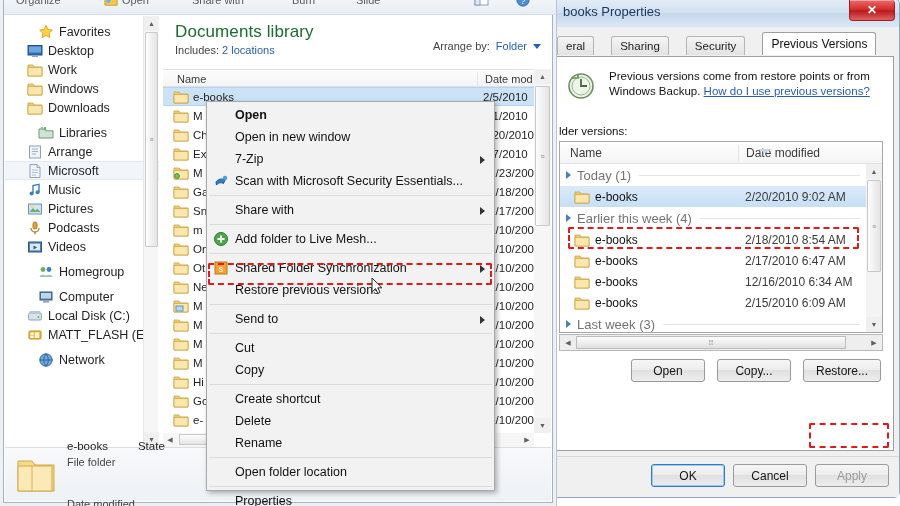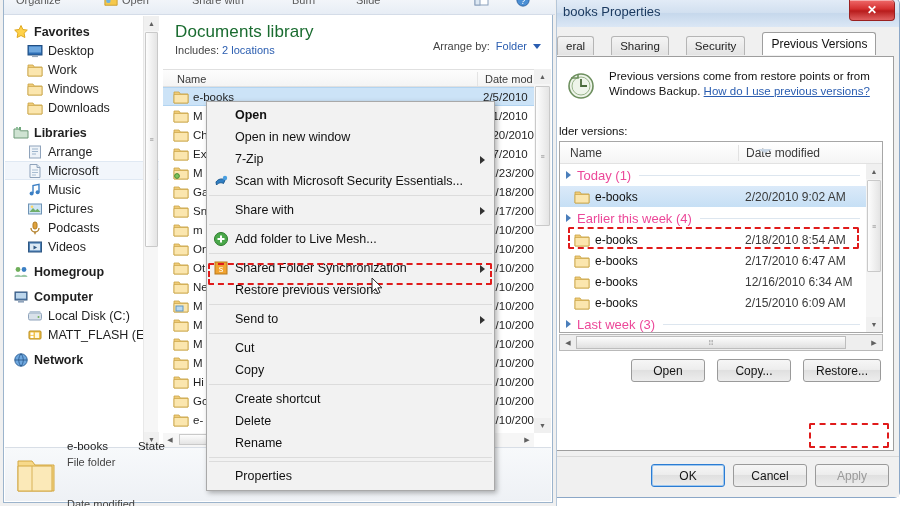--- a/index.html
+++ b/index.html
@@ -37,21 +37,21 @@
   
   .navpane {
     position:absolute; left:1px; top:16px; width:160px; bottom:55px;
     background:#ffffff; overflow:hidden;
   }
   .nav-group { margin-top:6px; }
   .nav-row {
     display:flex; align-items:center; height:19px; padding-left:8px;
     font-size:12.5px; color:#1f1f1f; white-space:nowrap;
   }
-  .nav-row.header { padding-left:8px; font-weight:bold; }
+  .nav-row.header { padding-left:8px; font-weight:normal;margin-left:25px; }
   .nav-row.child { padding-left:22px; }
   .nav-row.sel { background:#f2f6fb; border-top:1px solid #e0e9f3; border-bottom:1px solid #e0e9f3;}
   .nav-ico { width:16px; height:16px; margin-right:5px; flex:0 0 16px; position:relative;}
   .nav-txt { overflow:hidden; }
 
   
   .nav-sb {
     position:absolute; left:139px; top:16px; width:15px; bottom:55px;
     background:#f6f6f6; border-left:1px solid #e8e8e8;
   }
@@ -212,21 +212,21 @@
     position:absolute; left:0; right:0; top:0; height:22px;
     background:linear-gradient(to bottom,#ffffff,#f4f4f4);
     border-bottom:1px solid #e2e2e2; font-size:12px; color:#3b3b3b;
   }
   .pl-h-name { position:absolute; left:10px; top:4px; }
   .pl-h-date { position:absolute; left:186px; top:4px; }
   .pl-h-sep  { position:absolute; left:178px; top:3px; width:1px; height:16px; background:#e2e2e2;}
   .pl-sortmark { position:absolute; left:198px; top:0px; width:14px; height:3px; }
 
   .pl-rows { position:absolute; left:0; right:16px; top:22px; bottom:0; overflow:hidden; }
-  .pl-group { display:flex; align-items:center; height:22px; padding-left:6px; font-size:13px; color:#ec4899; }
+  .pl-group { display:flex; align-items:center; height:22px; padding-left:6px; font-size:13px; color:#737373; }
   .pl-group .gtri {
     width:0;height:0;border-top:4px solid transparent;border-bottom:4px solid transparent;
     border-left:5px solid #4a7ebb; margin-right:6px;
   }
   .pl-group .gline { flex:1; height:1px; background:#dde6ef; margin-left:8px; margin-right:6px; }
   .pl-row { position:relative; display:flex; align-items:center; height:21px; font-size:12px; color:#111; }
   .pl-row.sel { background:linear-gradient(to bottom,#dbeaf9,#c6dff5); }
   .pl-row .rico { width:16px; height:16px; margin:0 5px 0 14px; flex:0 0 16px; position:relative;}
   .pl-row .rname { width:150px; overflow:hidden; white-space:nowrap; }
   .pl-row .rdate { color:#3a3a3a; white-space:nowrap; }
@@ -703,20 +703,23 @@
       <div class="ctx-item">
         <span>Create shortcut</span>
       </div>
       <div class="ctx-item">
         <span>Delete</span>
       </div>
       <div class="ctx-item">
         <span>Rename</span>
       </div>
       <div class="ctx-sep"></div>
+      <div class="ctx-item">
+        <span>Open folder location</span>
+      </div>
       <div class="ctx-sep"></div>
       <div class="ctx-item">
         <span>Properties</span>
       </div>
     </div>
 
 <div class="redbox" style="left:208px; top:263px; width:284px; height:22px;"></div>
 
 <div class="cursor-arrow" style="left:371px; top:277px;">
   <svg width="12" height="18" viewBox="0 0 12 18">

